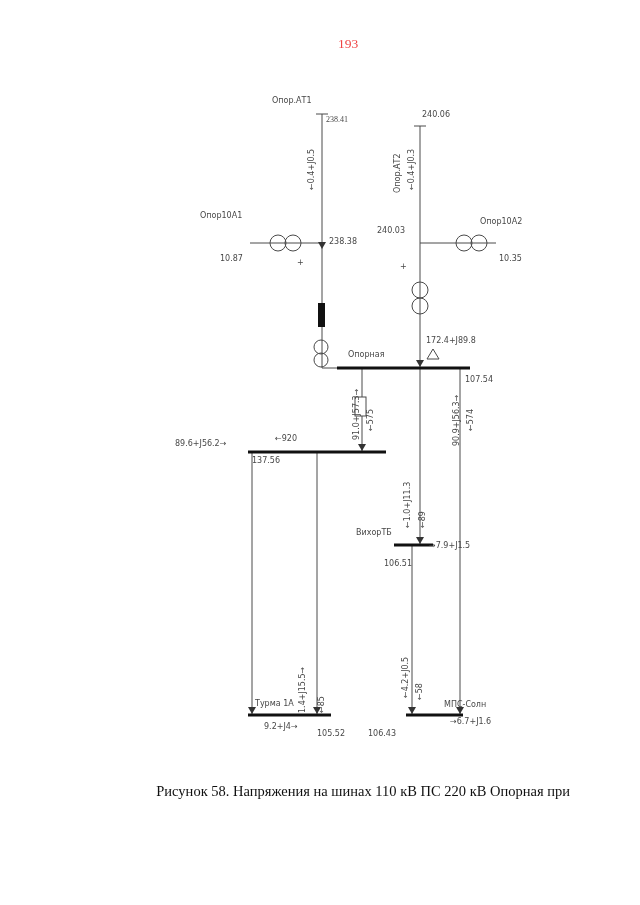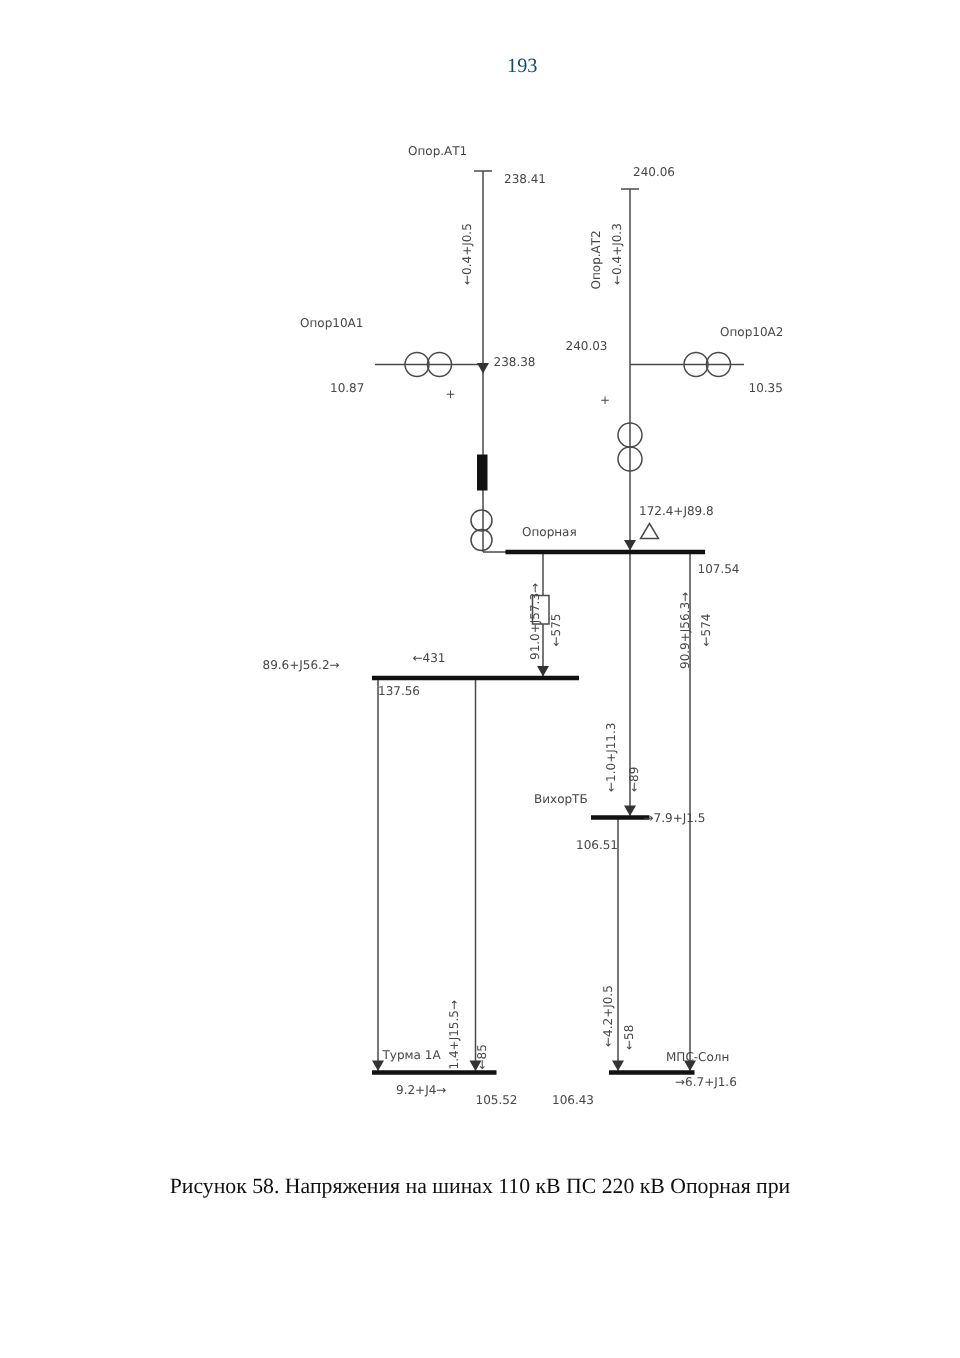--- a/index.html
+++ b/index.html
@@ -1,27 +1,27 @@
 <!DOCTYPE html>
 <html><head>
 <meta charset="utf-8">
 <style>
   html,body{margin:0;padding:0;background:#ffffff;}
   .page{
     position:relative;width:640px;height:905px;background:#ffffff;
     font-family:"Liberation Serif",serif;overflow:hidden;margin:0 auto;
   }
   .page-number{
-    position:absolute;left:338px;top:36px;font-size:13.5px;color:#0c4a6e;
+    position:absolute;left:338px;top:36px;font-size:13.5px;color:#ef4444;
   }
   .caption{
     position:absolute;left:70px;top:781px;width:500px;text-align:center;
     font-size:14.5px;line-height:21px;color:#101010;
   }
-  .caption span{display:block;}
+  .caption span{display:block;text-align:right;}
   .diagram{position:absolute;left:0;top:0;width:640px;height:905px;}
   .diagram svg{position:absolute;left:0;top:0;}
   #diagram-labels{position:absolute;left:0;top:0;width:640px;height:905px;}
   .dlabel{
     position:absolute;font-family:"DejaVu Sans",sans-serif;font-size:8px;
     line-height:9px;white-space:nowrap;color:#474747;
   }
   .dlabel.rot{transform:rotate(-90deg);transform-origin:0 0;}
 </style>
 </head>
@@ -73,40 +73,40 @@
         <polygon points="416,537 424,537 420,544"></polygon>
         <polygon points="408,707 416,707 412,714"></polygon>
         <polygon points="456,707 464,707 460,714"></polygon>
         <polygon points="248,707 256,707 252,714"></polygon>
         <polygon points="313,707 321,707 317,714"></polygon>
       </g>
       <polygon points="427,359 439,359 433,349" fill="none" stroke="#4a4a4a"></polygon>
     </svg>
     <div id="diagram-labels">
         <div class="dlabel" style="left: 257px; top: 96px; padding-left: 15px;">Опор.АТ1</div>
-        <div class="dlabel" style="left: 336px; top: 115px;">238.41</div>
+        <div class="dlabel" style="left: 326px; top: 115px; font-family: Liberation Serif, serif;">238.41</div>
         <div class="dlabel" style="left: 422px; top: 110px;">240.06</div>
         <div class="dlabel rot" style="left: 393px; top: 193px;">Опор.АТ2</div>
         <div class="dlabel rot" style="left: 307px; top: 190px;">←0.4+J0.5</div>
         <div class="dlabel rot" style="left: 407px; top: 190px;">←0.4+J0.3</div>
         <div class="dlabel" style="left: 200px; top: 211px;">Опор10А1</div>
         <div class="dlabel" style="left: 220px; top: 254px;">10.87</div>
         <div class="dlabel" style="left: 329px; top: 237px; text-align: center;">238.38</div>
         <div class="dlabel" style="left: 377px; top: 226px;">240.03</div>
         <div class="dlabel" style="left: 480px; top: 217px;">Опор10А2</div>
         <div class="dlabel" style="left: 499px; top: 254px;">10.35</div>
         <div class="dlabel" style="left: 426px; top: 336px;">172.4+J89.8</div>
         <div class="dlabel" style="left: 348px; top: 350px;">Опорная</div>
         <div class="dlabel" style="left: 465px; top: 375px;">107.54</div>
         <div class="dlabel rot" style="left: 352px; top: 440px;">91.0+J57.3→</div>
         <div class="dlabel rot" style="left: 366px; top: 431px;">←575</div>
         <div class="dlabel rot" style="left: 452px; top: 446px;">90.9+J56.3→</div>
         <div class="dlabel rot" style="left: 466px; top: 431px;">←574</div>
         <div class="dlabel" style="left: 175px; top: 439px;">89.6+J56.2→</div>
-        <div class="dlabel" style="left: 275px; top: 434px;">←431</div>
+        <div class="dlabel" style="left: 275px; top: 434px;">←920</div>
         <div class="dlabel" style="left: 252px; top: 456px;">137.56</div>
         <div class="dlabel rot" style="left: 403px; top: 528px;">←1.0+J11.3</div>
         <div class="dlabel rot" style="left: 418px; top: 528px;">←89</div>
         <div class="dlabel" style="left: 356px; top: 528px;">ВихорТБ</div>
         <div class="dlabel" style="left: 429px; top: 541px;">→7.9+J1.5</div>
         <div class="dlabel" style="left: 384px; top: 559px;">106.51</div>
         <div class="dlabel rot" style="left: 401px; top: 698px;">←4.2+J0.5</div>
         <div class="dlabel rot" style="left: 415px; top: 700px;">←58</div>
         <div class="dlabel" style="left: 255px; top: 699px;">Турма 1А</div>
         <div class="dlabel rot" style="left: 298px; top: 713px;">1.4+J15.5→</div>

